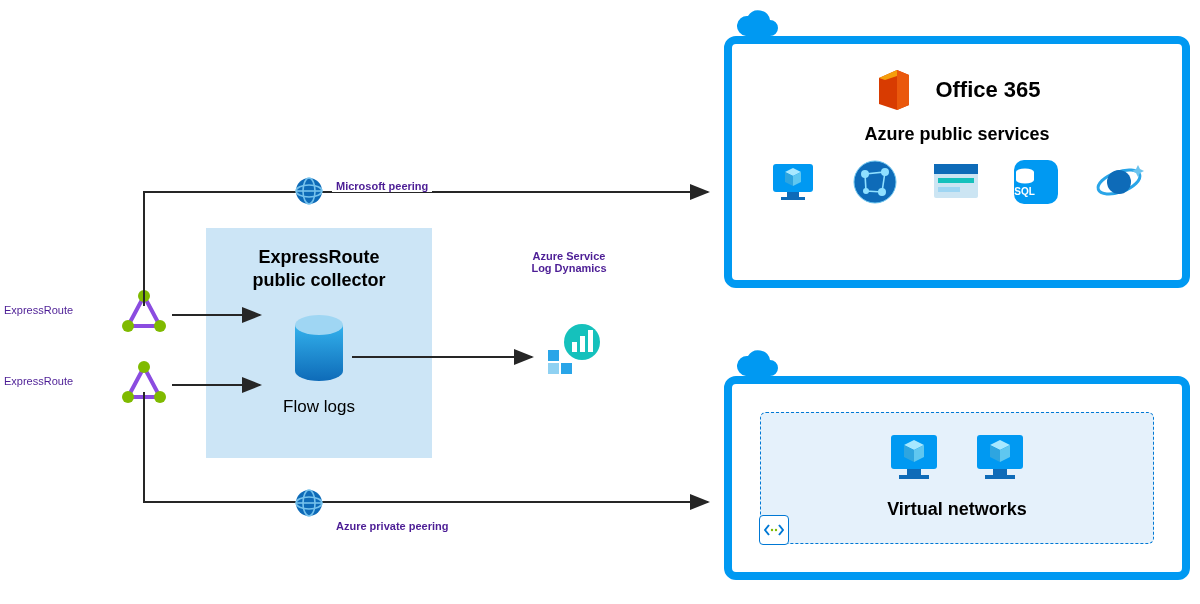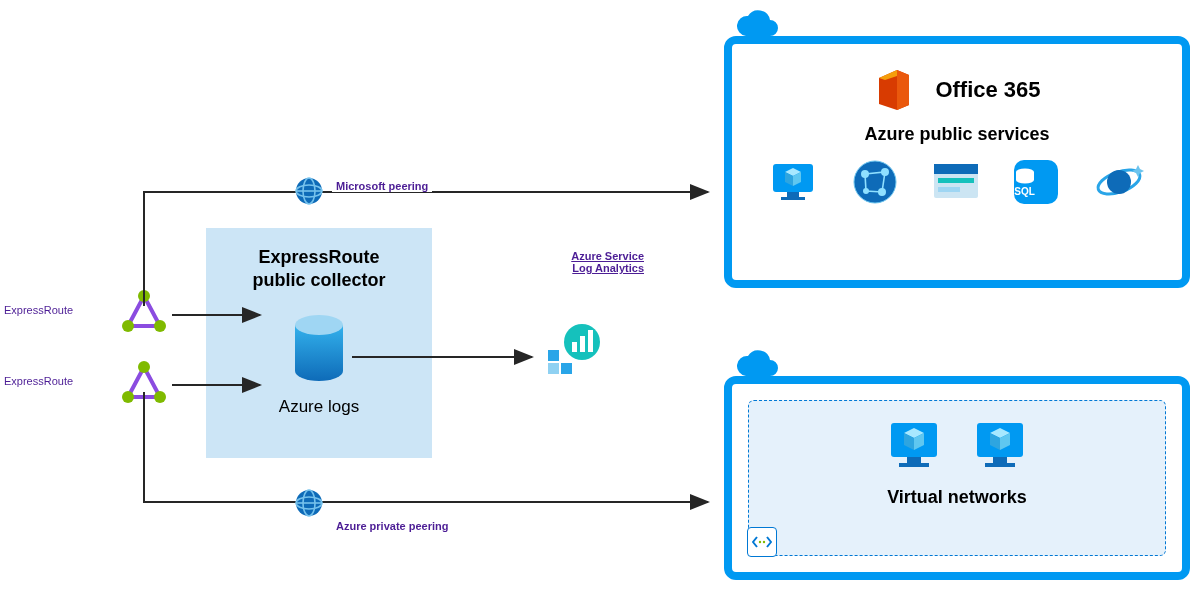--- a/index.html
+++ b/index.html
@@ -58,21 +58,21 @@
     top: 36px;
     width: 466px;
     height: 252px;
     padding: 18px 20px 10px;
   }
   .vnet-panel {
     left: 724px;
     top: 376px;
     width: 466px;
     height: 204px;
-    padding: 16px;
+    padding: 28px;
   }
   .vnet-inner {
     width: 100%;
     height: 100%;
     box-sizing: border-box;
     background: #e5f1fb;
     border-radius: 6px;
     position: relative;
     text-align: center;
     border: 1px dashed #0078d4;
@@ -105,21 +105,21 @@
     display:flex;
     justify-content:space-around;
     align-items:center;
     margin: 6px 10px 12px;
   }
   .o365-item { display:flex; align-items:center; gap:22px; font-weight:600; font-size:22px;}
   .sql-badge {
     width:44px;height:44px;border-radius:10px;background:#0099f2;display:flex;flex-direction:column;align-items:flex-start;justify-content:center;color:#fff;font-weight:700;font-size:10px;
   }
   svg.arrowline { position:absolute; overflow:visible; }
-  .text-center{text-align:right;text-decoration:underline;}
+  .text-center{text-align:center;}
 </style>
 </head>
 <body>
 
 <svg width="0" height="0" style="position:absolute">
   <defs>
     <marker id="arrowhead" markerWidth="10" markerHeight="8" refX="9" refY="4" orient="auto">
       <path d="M0,0 L10,4 L0,8 Z" fill="#262626"></path>
     </marker>
   </defs>
@@ -149,21 +149,21 @@
   <svg class="db-icon" width="64" height="74" viewBox="0 0 64 74">
     <defs>
         <linearGradient id="dbg" x1="0" y1="0" x2="0" y2="1">
           <stop offset="0" stop-color="#33b1ec"></stop>
           <stop offset="1" stop-color="#0e6bb8"></stop>
         </linearGradient>
       </defs>
     <path d="M8 14 v46 a24 10 0 0 0 48 0 V14" fill="url(#dbg)"></path>
     <ellipse cx="32" cy="14" rx="24" ry="10" fill="#9fd6f3"></ellipse>
   </svg>
-  <div class="flow-label">Azure logs</div>
+  <div class="flow-label">Flow logs</div>
 </div>
 
 <svg class="arrowline" style="left:172px;top:314px;" width="98" height="2">
     <line x1="0" y1="1" x2="88" y2="1" stroke="#262626" stroke-width="2" marker-end="url(#arrowhead)"></line>
   </svg>
 <svg class="arrowline" style="left:172px;top:384px;" width="98" height="2">
     <line x1="0" y1="1" x2="88" y2="1" stroke="#262626" stroke-width="2" marker-end="url(#arrowhead)"></line>
   </svg>
 
 <svg class="arrowline" style="left:144px;top:190px;" width="574" height="120">
@@ -188,21 +188,21 @@
     <line x1="2" y1="15" x2="28" y2="15" stroke="#76c2ec" stroke-width="1.6"></line>
   </svg>
 <div class="label label-bold" style="left:332px;top:520px;background:#fff;padding:0 4px;">Azure private peering</div>
 
 <svg class="arrowline" style="left:352px;top:356px;" width="190" height="2">
     <line x1="0" y1="1" x2="180" y2="1" stroke="#262626" stroke-width="2" marker-end="url(#arrowhead)"></line>
   </svg>
 
 <div class="label label-bold text-center" style="left:494px;top:250px;width:150px;">
   <span>Azure Service</span><br>
-  <span>Log Analytics</span>
+  <span>Log Dynamics</span>
 </div>
 <svg style="position:absolute;left:544px;top:320px;" width="58" height="58" viewBox="0 0 58 58">
   <rect x="4" y="30" width="11" height="11" fill="#29a5e8"></rect>
   <rect x="4" y="43" width="11" height="11" fill="#8fd1f2"></rect>
   <rect x="17" y="43" width="11" height="11" fill="#29a5e8"></rect>
   <circle cx="38" cy="22" r="18" fill="#15c1bc"></circle>
   <rect x="28" y="22" width="5" height="10" fill="#fff"></rect>
     <rect x="36" y="16" width="5" height="16" fill="#fff"></rect>
     <rect x="44" y="10" width="5" height="22" fill="#fff"></rect>
 </svg>

